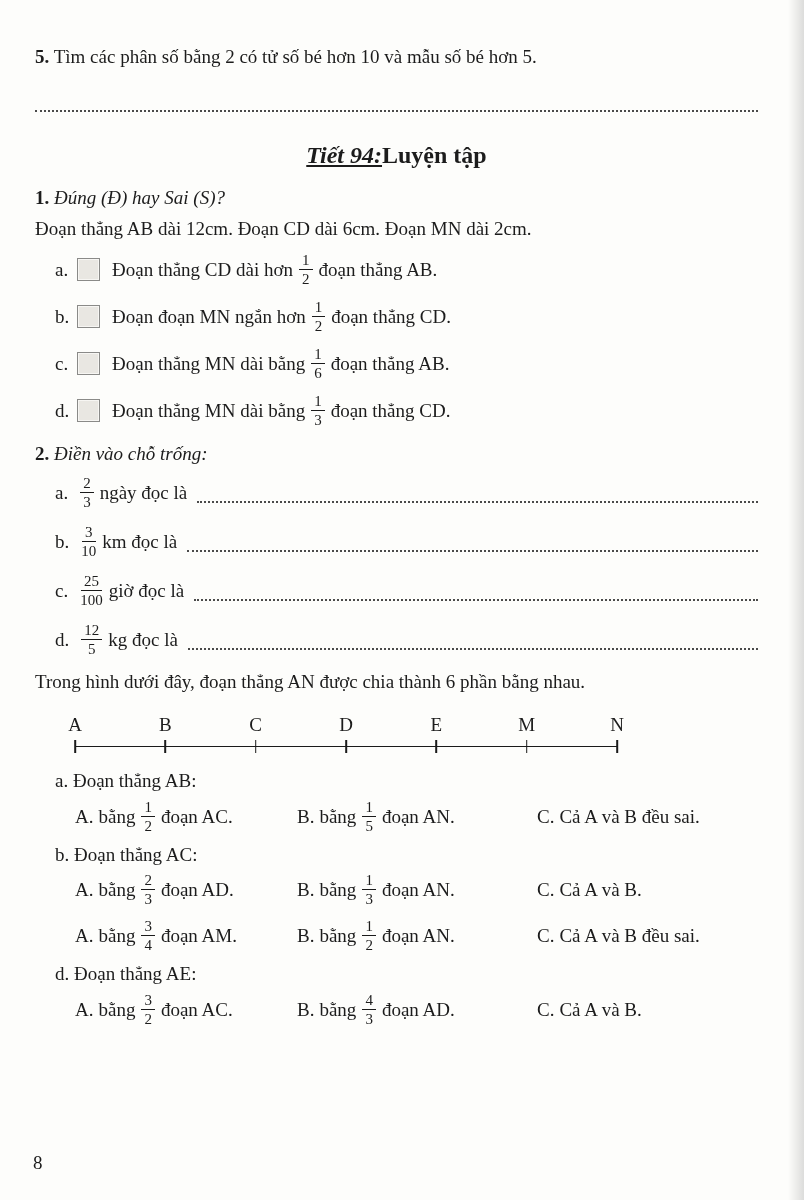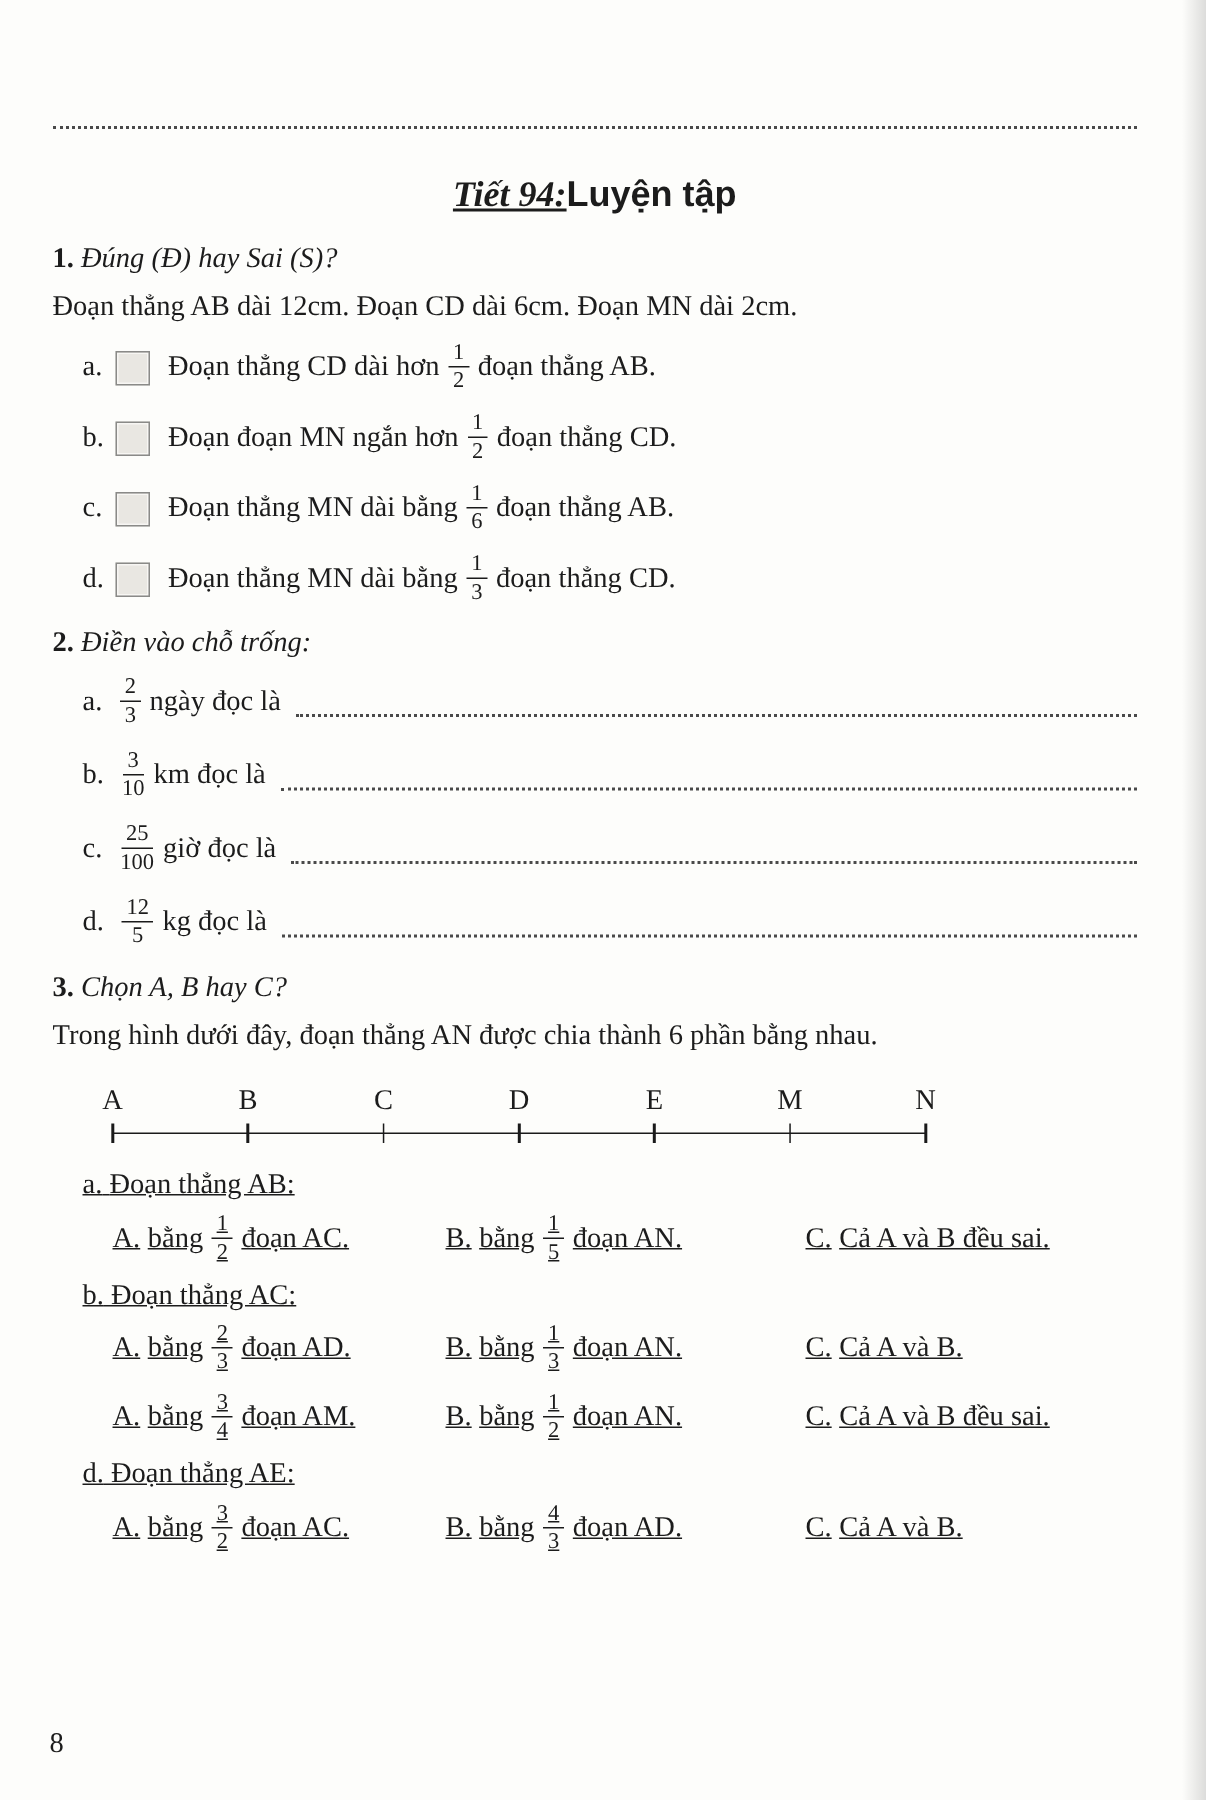--- a/index.html
+++ b/index.html
@@ -35,21 +35,21 @@
     text-align:center;
     margin:30px 0 16px 0;
     font-size:24px;
   }
   .lesson-title .lesson {
     font-family:"Liberation Serif", serif;
     font-style:italic; font-weight:bold;
     text-decoration:underline;
   }
   .lesson-title .name {
-    font-family:Liberation Sans, sans-serif;
+    font-family:Liberation Serif, serif;
     font-weight:bold;
   }
 
   .q-head { margin:10px 0 6px 0; }
   .q-intro { margin:2px 0 8px 0;font-family:Liberation Serif, serif; }
 
   
   .frac {
     display:inline-flex; flex-direction:column; align-items:center;
     vertical-align:middle;
@@ -104,21 +104,21 @@
     position:absolute; bottom:3px; width:1.6px; height:13px;
     background:#1a1a1a; transform:translateX(-50%);
   }
   .nl-label {
     position:absolute; bottom:20px;
     transform:translateX(-50%);
     font-size:19px;
   }
 
   
-  .mc-item { margin-bottom:4px;text-decoration:underline; }
+  .mc-item { margin-bottom:4px; }
   .mc-head { margin:4px 0 2px 20px; }
   .mc-options {
     display:flex; align-items:center;
     margin-left:40px;
     min-height:42px;
   }
   .mc-opt { display:inline-flex; align-items:center; }
   .opt-a { width:222px; }
   .opt-b { width:240px; }
   .opt-c { flex:1; }
@@ -129,20 +129,24 @@
     position:absolute; left:33px; bottom:26px;
     font-size:19px;
   }
 </style>
 </head>
 <body>
 
 <div class="page">
 
   <section>
+    <p class="row-line">
+      <b class="qnum">5.</b>
+      <span>Tìm các phân số bằng 2 có tử số bé hơn 10 và mẫu số bé hơn 5.</span>
+    </p>
     <div class="dotted-answer q5-answer"></div>
   </section>
 
   <h1 class="lesson-title">
     <span class="lesson">Tiết 94:</span><span class="name">Luyện tập</span>
   </h1>
 
   <section>
     <p class="q-head row-line">
       <b class="qnum">1.</b>
@@ -244,24 +248,20 @@
       <span class="frac">
           <span class="num">12</span>
           <span class="den">5</span>
         </span>
       <span class="fill-unit">kg đọc là</span>
       <span class="dots"></span>
     </div>
   </section>
 
   <section>
-    <p class="q-head row-line">
-      <b class="qnum">3.</b>
-      <span class="q-prompt">Chọn A, B hay C?</span>
-    </p>
     <p class="q-intro row-line">Trong hình dưới đây, đoạn thẳng AN được chia thành 6 phần bằng nhau.</p>
 
     <div class="numberline">
       <div class="nl-line"></div>
       <span class="nl-tick" style="left:0%"></span>
       <span class="nl-tick" style="left:16.6667%"></span>
       <span class="nl-tick" style="left:33.3333%"></span>
       <span class="nl-tick" style="left:50%"></span>
       <span class="nl-tick" style="left:66.6667%"></span>
       <span class="nl-tick" style="left:83.3333%"></span>

